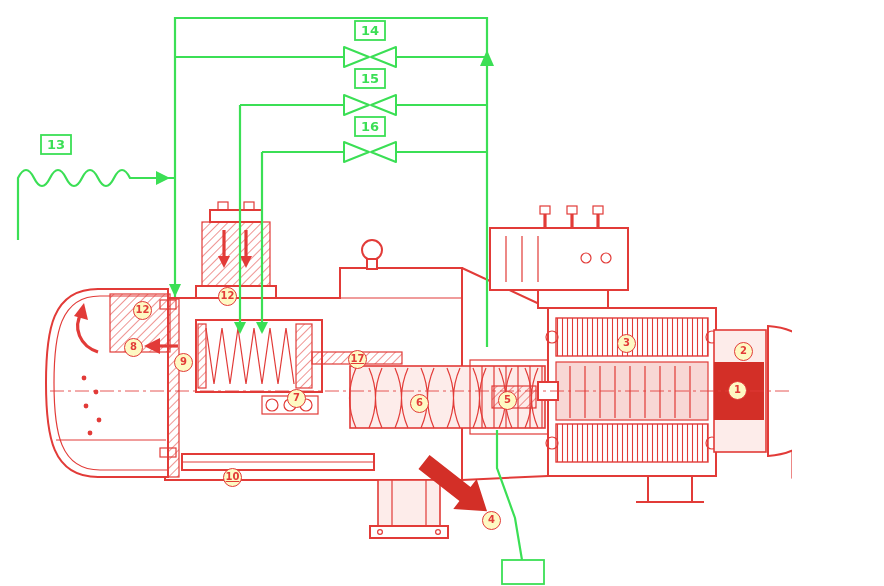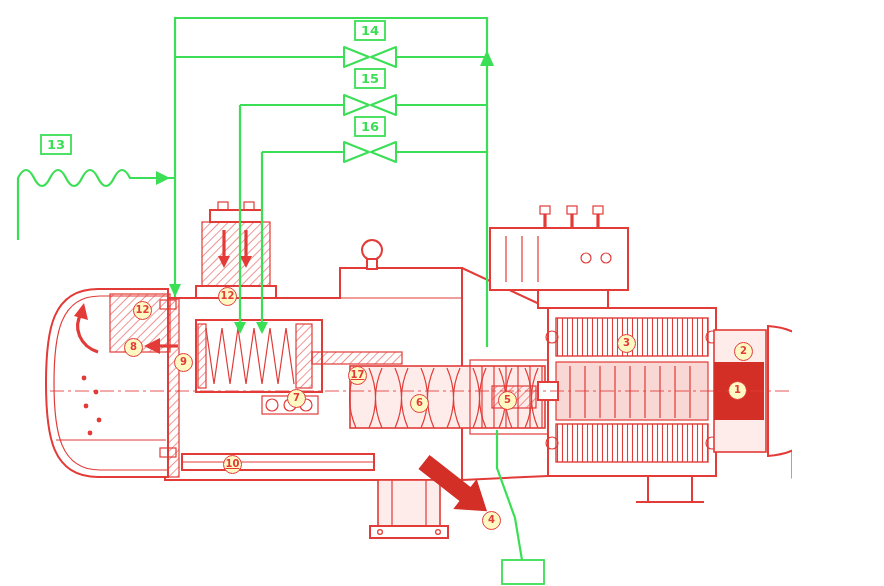--- a/index.html
+++ b/index.html
@@ -257,19 +257,19 @@
 <div id="callouts">
       <div class="callout" style="left: 738px; top: 391px;">1</div>
       <div class="callout" style="left: 744px; top: 352px;">2</div>
       <div class="callout" style="left: 627px; top: 344px;">3</div>
       <div class="callout" style="left: 492px; top: 521px;">4</div>
       <div class="callout" style="left: 508px; top: 401px;">5</div>
       <div class="callout" style="left: 420px; top: 404px;">6</div>
       <div class="callout" style="left: 297px; top: 399px;">7</div>
       <div class="callout" style="left: 134px; top: 348px;">8</div>
       <div class="callout" style="left: 184px; top: 363px;">9</div>
-      <div class="callout" style="left: 233px; top: 465px; text-decoration: underline;">10</div>
+      <div class="callout" style="left: 233px; top: 478px; text-decoration: underline;">10</div>
       <div class="callout" style="left: 143px; top: 311px;">12</div>
       <div class="callout" style="left: 228px; top: 297px;">12</div>
-      <div class="callout" style="left: 358px; top: 376px; text-decoration: underline;">17</div>
+      <div class="callout" style="left: 358px; top: 360px; text-decoration: underline;">17</div>
     </div>
 
 </div>
 
 </body></html>

